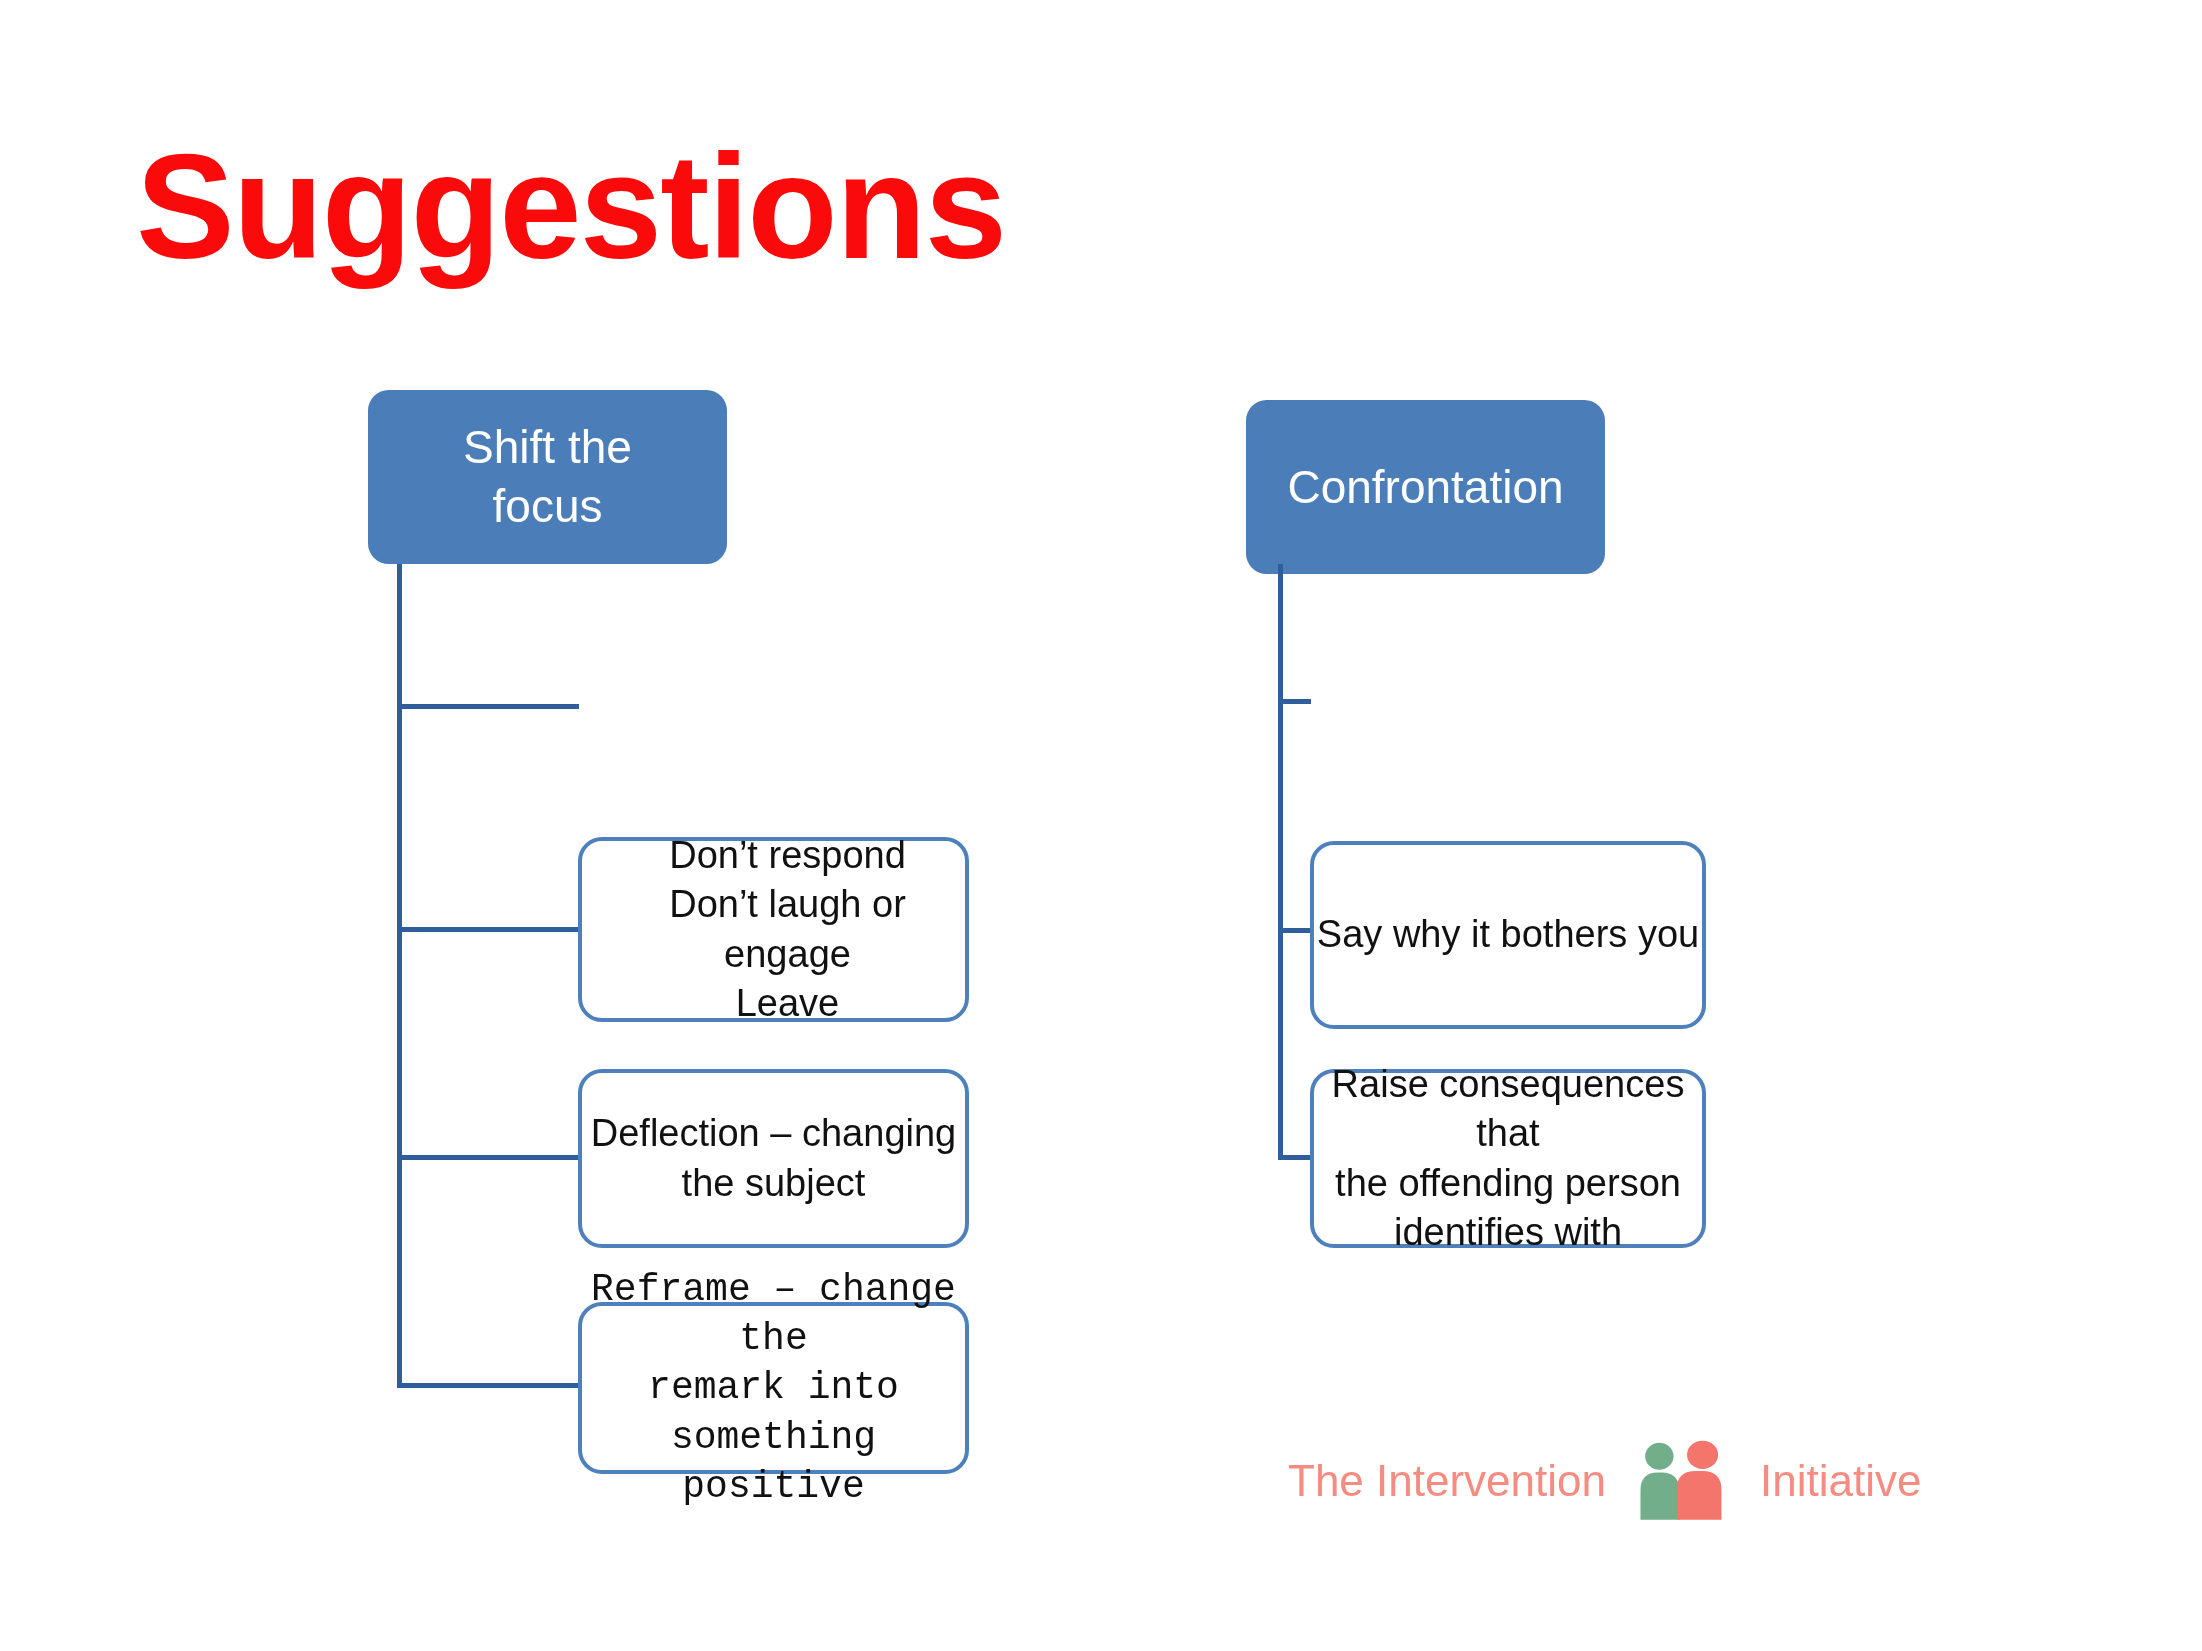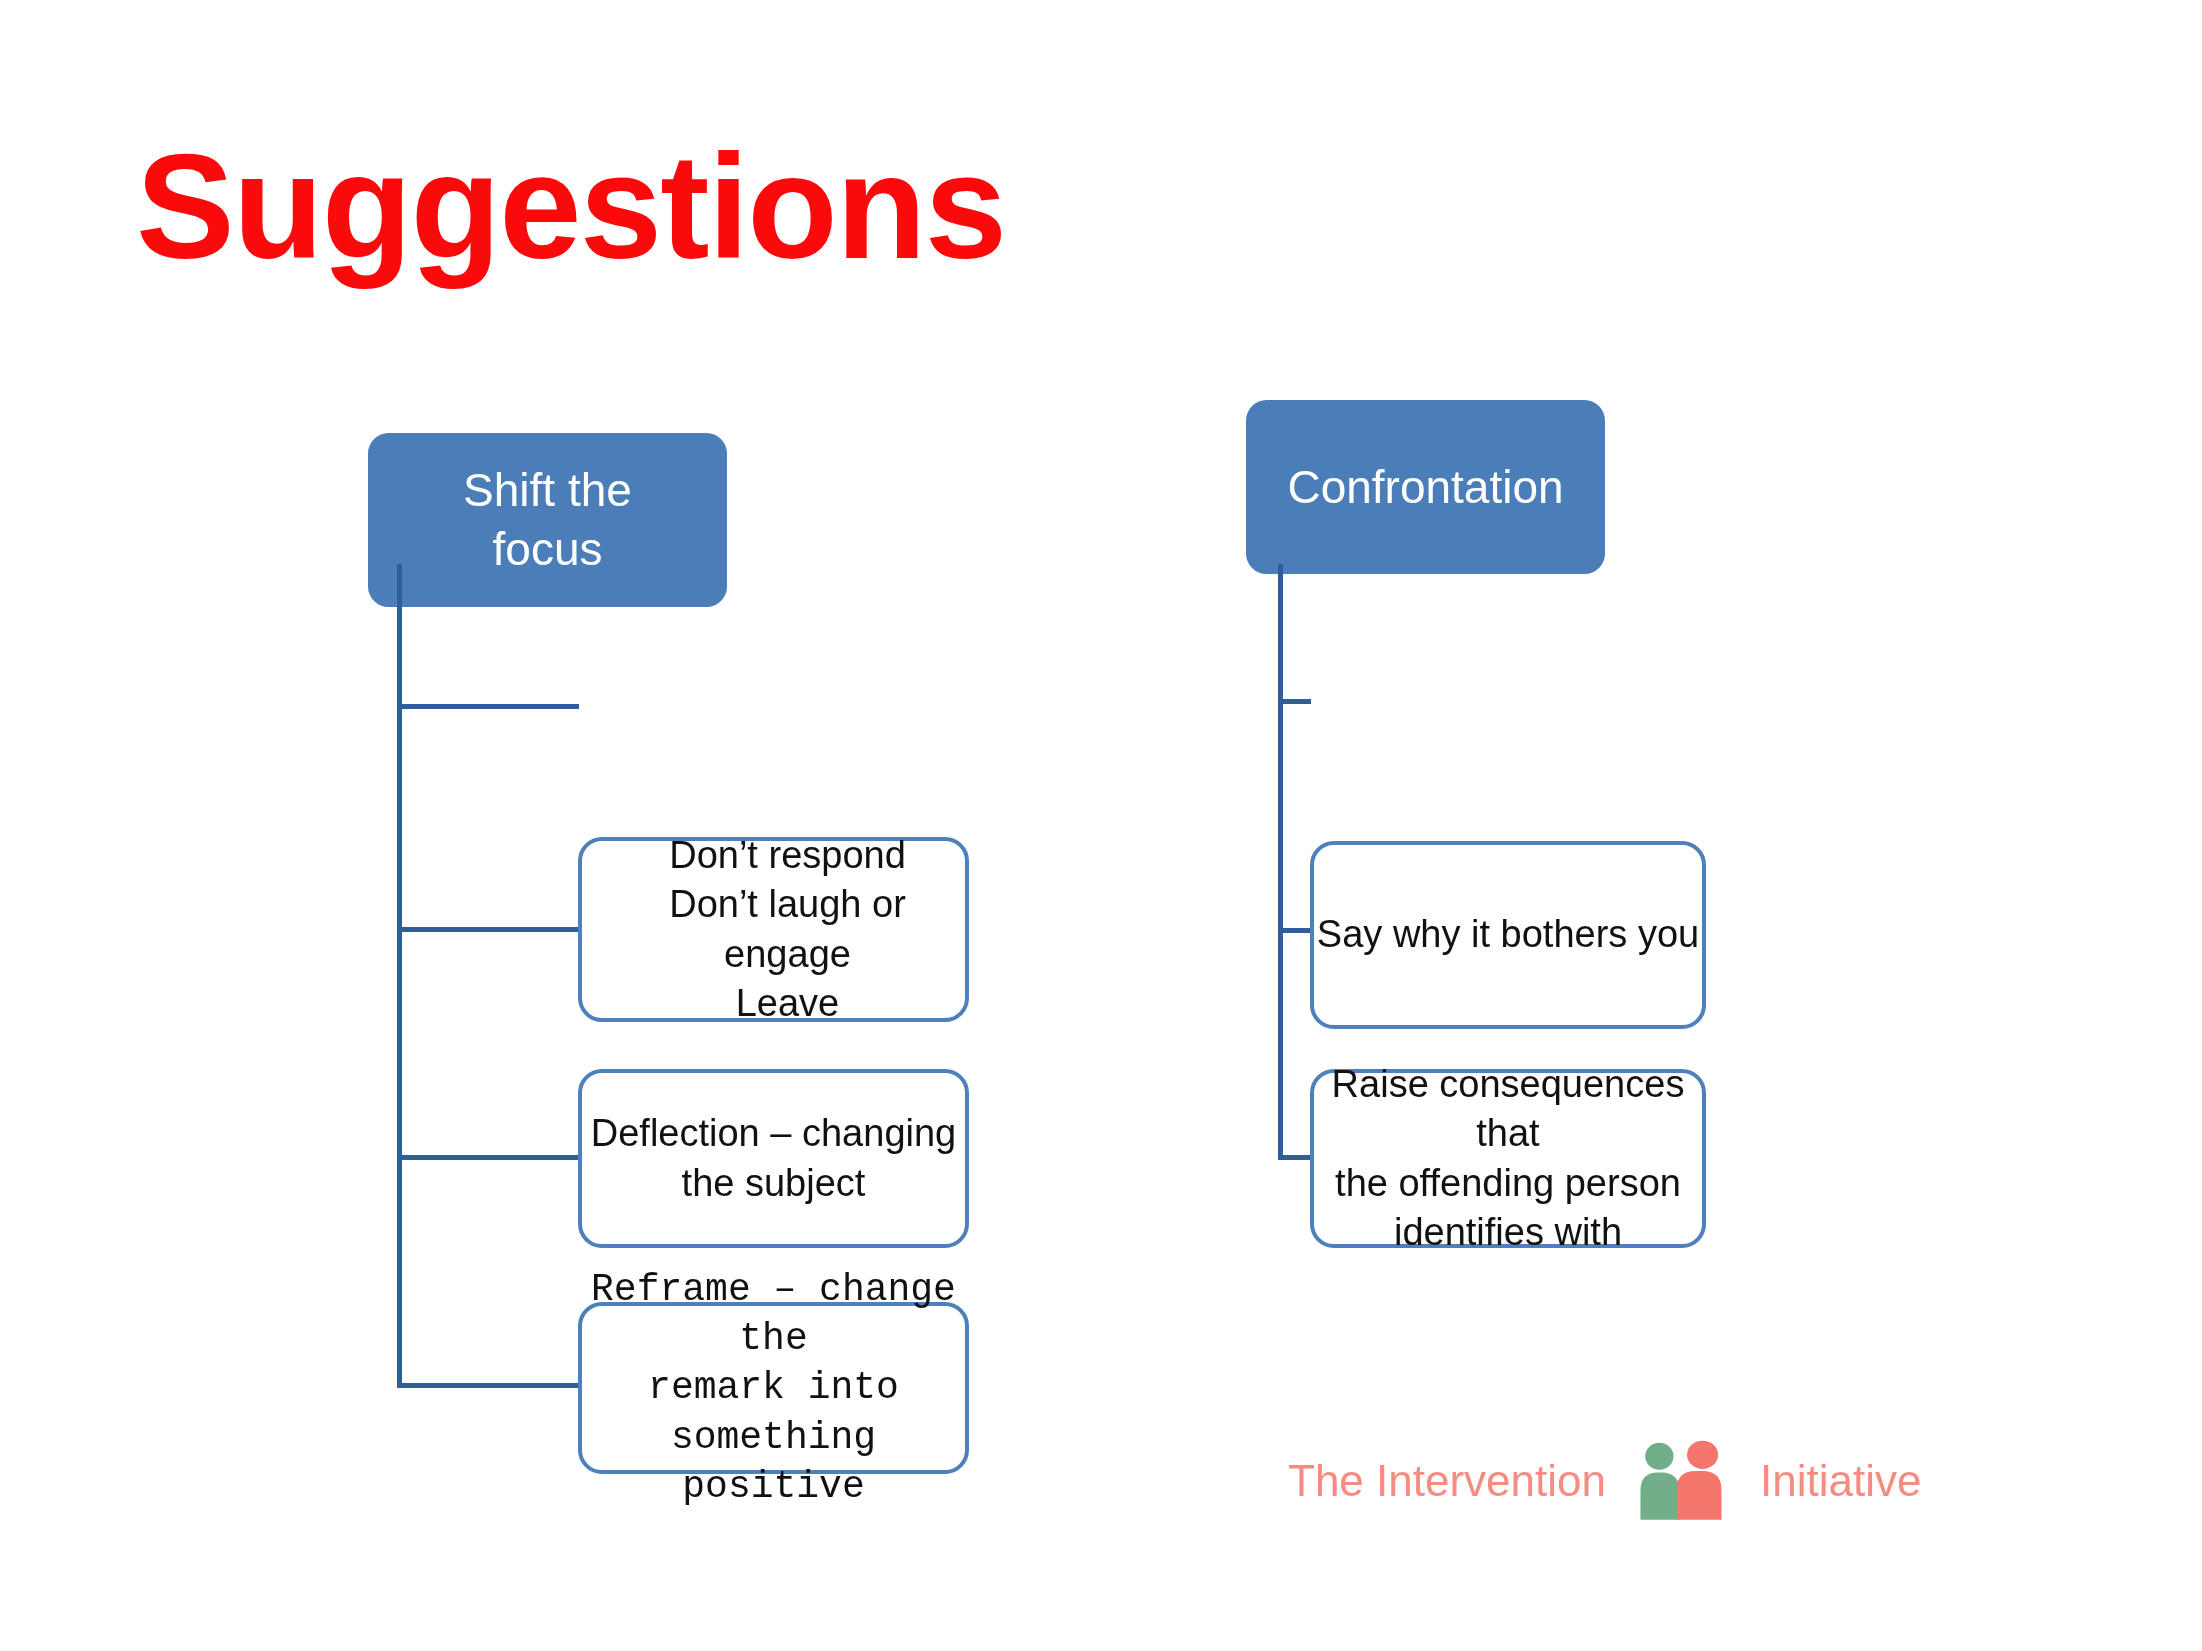--- a/index.html
+++ b/index.html
@@ -22,21 +22,21 @@
     color:var(--title-red);letter-spacing:-1.7px;white-space:nowrap;
   }
 
   .hdr-box{
     position:absolute;width:359px;height:174px;
     background:var(--accent-blue);border-radius:20.6px;
     display:flex;align-items:center;justify-content:center;
     color:#fff;font-size:46px;line-height:1.28;text-align:center;
     white-space:pre-line;
   }
-  .hdr-left{left:368px;top:390px;margin-top:43px;}
+  .hdr-left{left:368px;top:390px;}
   .hdr-right{left:1246px;top:400px;}
 
   .node{
     position:absolute;background:#fff;
     border:4.3px solid var(--box-border);border-radius:24px;
     display:flex;align-items:center;justify-content:center;
     color:#111;font-size:38px;line-height:1.3;text-align:center;
     white-space:pre-line;box-sizing:border-box;
   }
   .nodeL{left:578px;width:391px;}

